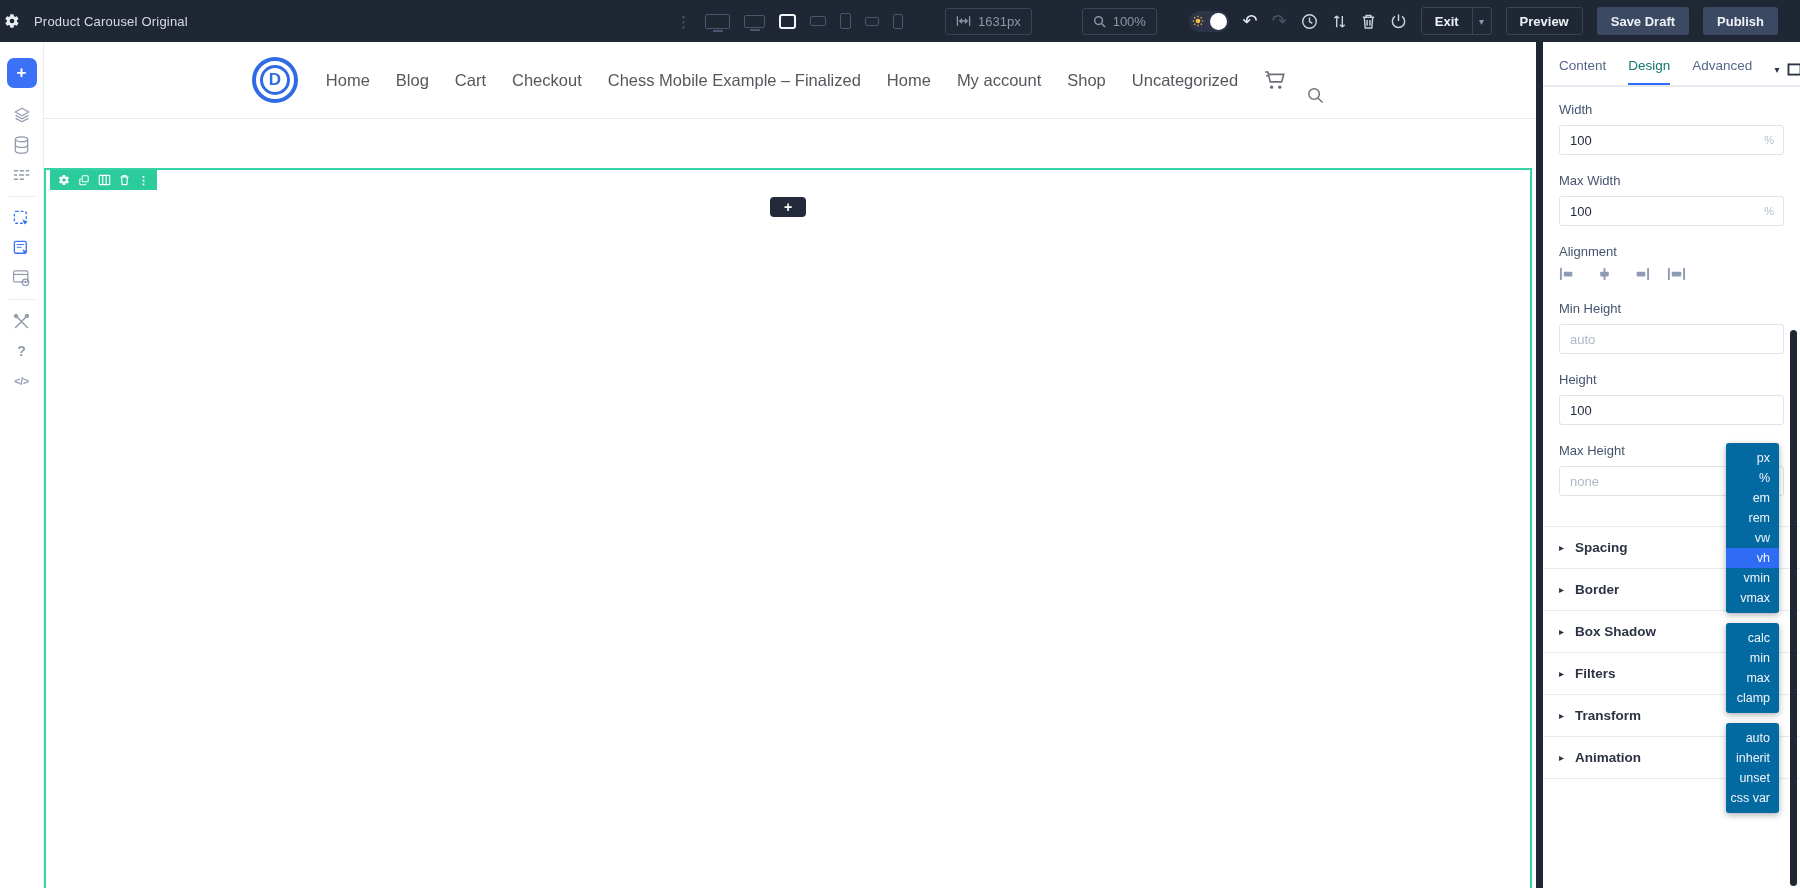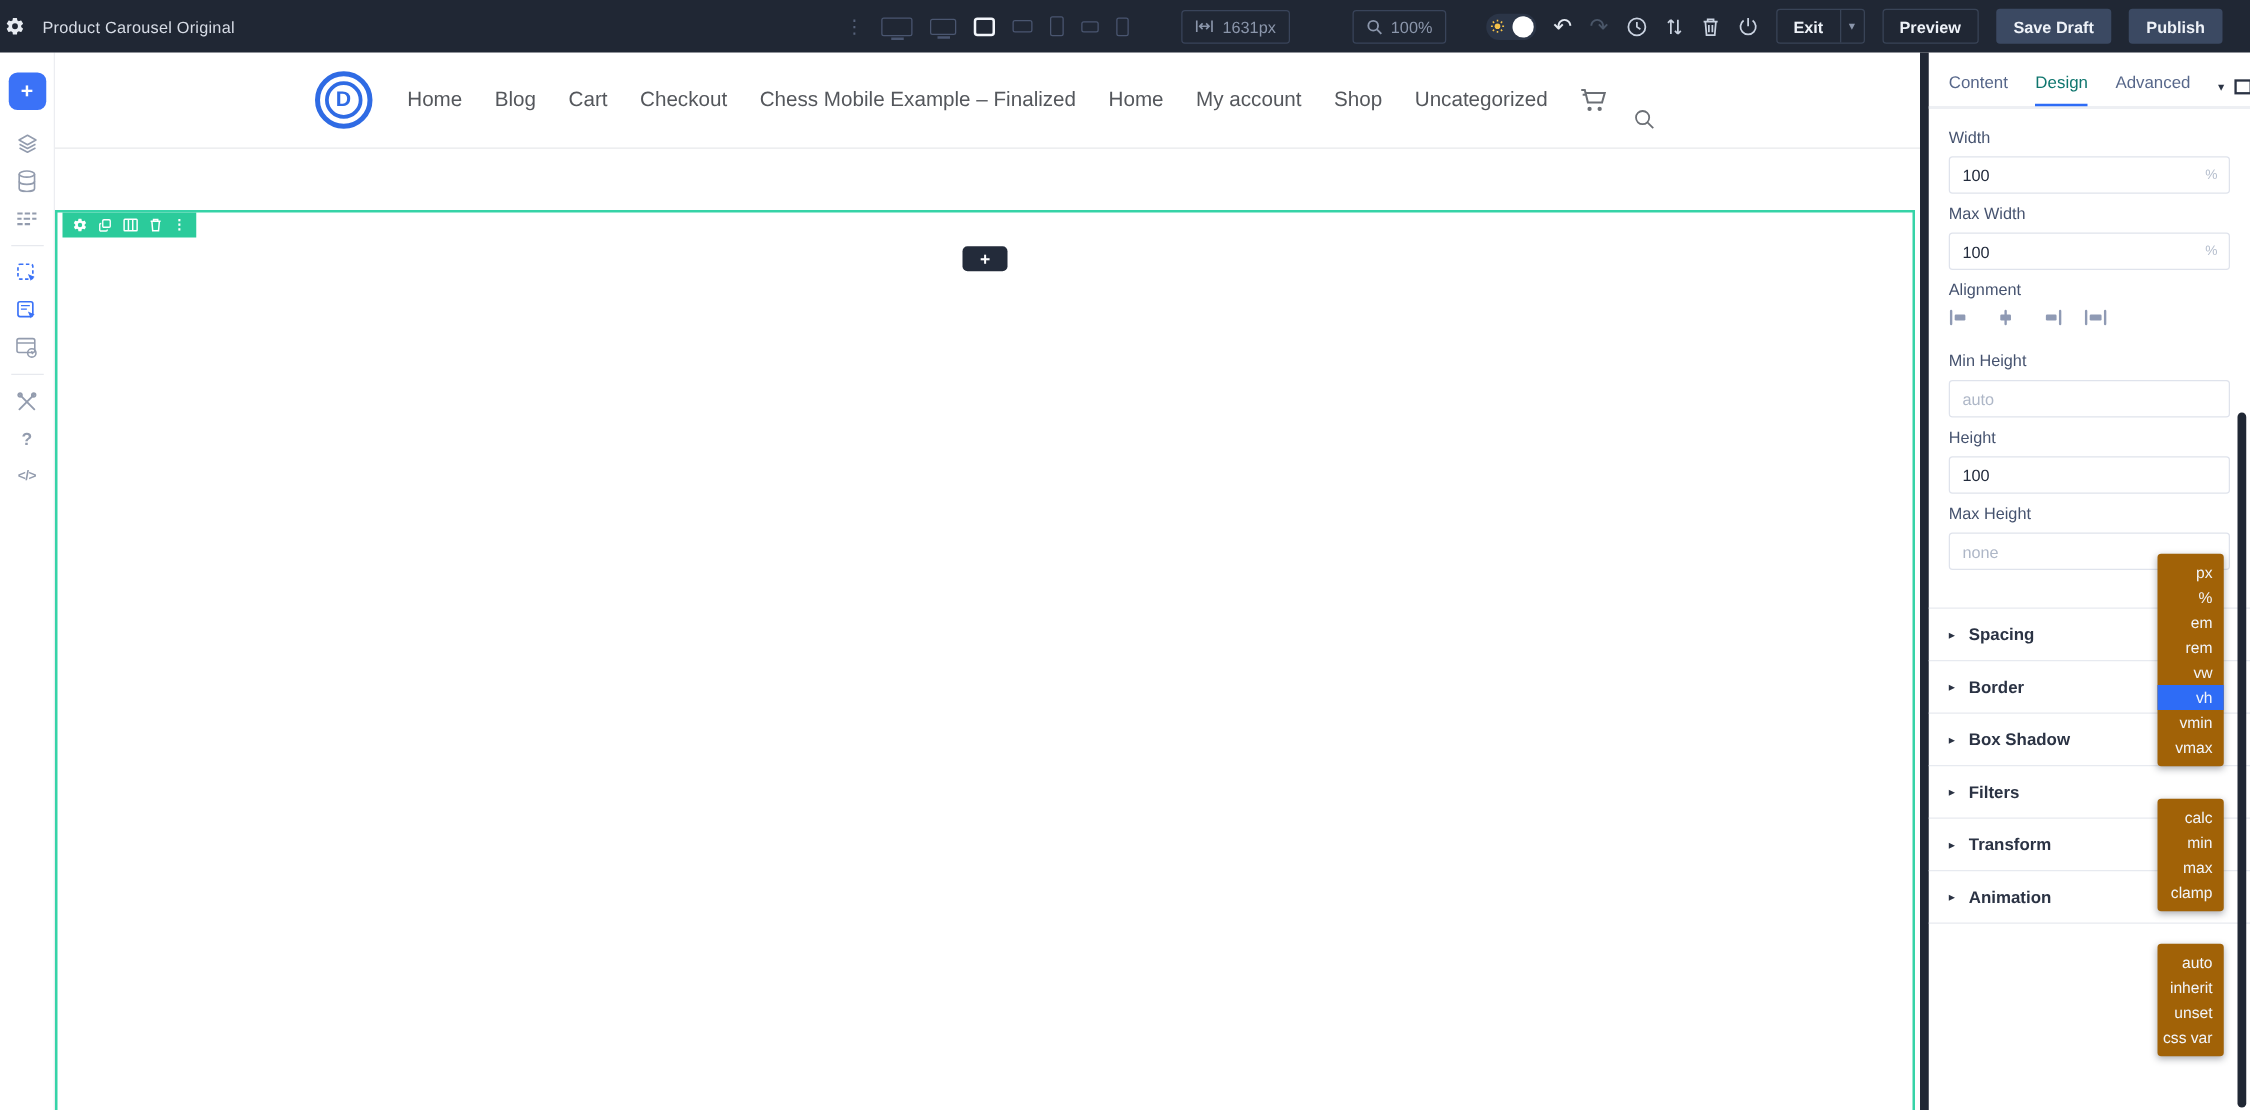--- a/index.html
+++ b/index.html
@@ -68,34 +68,34 @@
   .p-tab{font-size:13.5px;color:#57678a;padding-bottom:10px;border-bottom:2px solid transparent}
   .p-tab.active{color:#0f766e;border-bottom-color:#2e6cf6;font-weight:normal}
   .tabs-right{margin-left:auto;display:flex;align-items:center;gap:8px;padding-bottom:9px;color:#2b3344}
   .tab-caret{font-size:10px;color:#2b3344}
   .p-search{margin:13px 16px;height:30px;border:1px solid #dfe3ec;border-radius:3px;display:flex;align-items:center;padding:0 8px;gap:6px}
   .p-search input{flex:1;border:none;outline:none;font-size:13px;color:#454f63;font-family:"Liberation Sans",sans-serif}
   .p-search input::placeholder{color:#9aa5b8}
   .p-div{height:1px;background:#e7eaf0}
   .p-fields{padding:15px 16px 16px 16px}
   .f-label{font-size:13px;color:#46536f;margin-bottom:8px}
-  .f-input{height:30px;border:1px solid #dfe3ec;border-radius:3px;display:flex;align-items:center;margin-bottom:8px}
+  .f-input{height:30px;border:1px solid #dfe3ec;border-radius:3px;display:flex;align-items:center;margin-bottom:18px}
   .f-input input{flex:1;min-width:0;border:none;outline:none;padding:0 10px;font-size:13px;color:#232c3d;font-family:"Liberation Sans",sans-serif;background:transparent}
   .f-input input::placeholder{color:#aeb7c7}
   .f-unit{font-size:11px;color:#b5becd;padding-right:9px}
   .align-row{display:flex;align-items:center;gap:17px;margin:2px 0 20px 0}
   .p-sections{border-top:1px solid #e7eaf0}
   .p-sec{height:42px;display:flex;align-items:center;gap:11px;padding:0 16px;border-bottom:1px solid #e7eaf0}
   .sec-arrow{font-size:10px;color:#2b3344}
   .sec-label{font-size:13.5px;color:#2b3344;font-weight:600}
   .p-scrollbar{position:absolute;right:3px;top:288px;width:7px;height:556px;background:#202734;border-radius:4px;z-index:5}
 
   
   .unit-dd{position:absolute;left:183px;top:401px;width:53px;z-index:20;font-size:12.5px}
-  .dd-block{background:#a16207;border-radius:3px;padding:5px 0;margin-bottom:26px;box-shadow:0 2px 6px rgba(20,26,40,.35)}
+  .dd-block{background:#0369a1;border-radius:3px;padding:5px 0;margin-bottom:10px;box-shadow:0 2px 6px rgba(20,26,40,.35)}
   .dd-item{height:20px;line-height:20px;text-align:right;padding-right:9px;color:#f2f5fa}
   .dd-item.selected{background:#2e6cf6}
 </style>
 </head>
 <body>
 
 <div class="topbar">
   <div class="tb-left">
     <span>
       <svg width="16" height="16" viewBox="0 0 24 24" fill="#e8ecf2">

